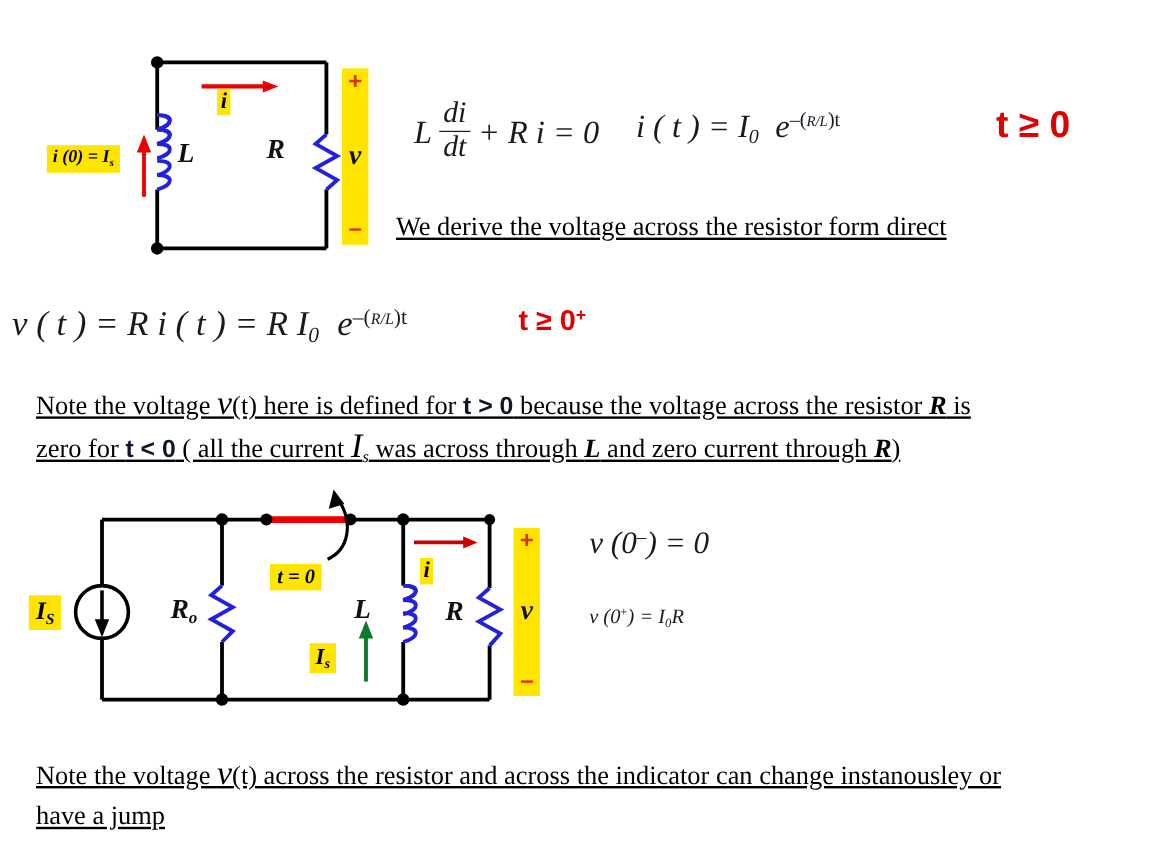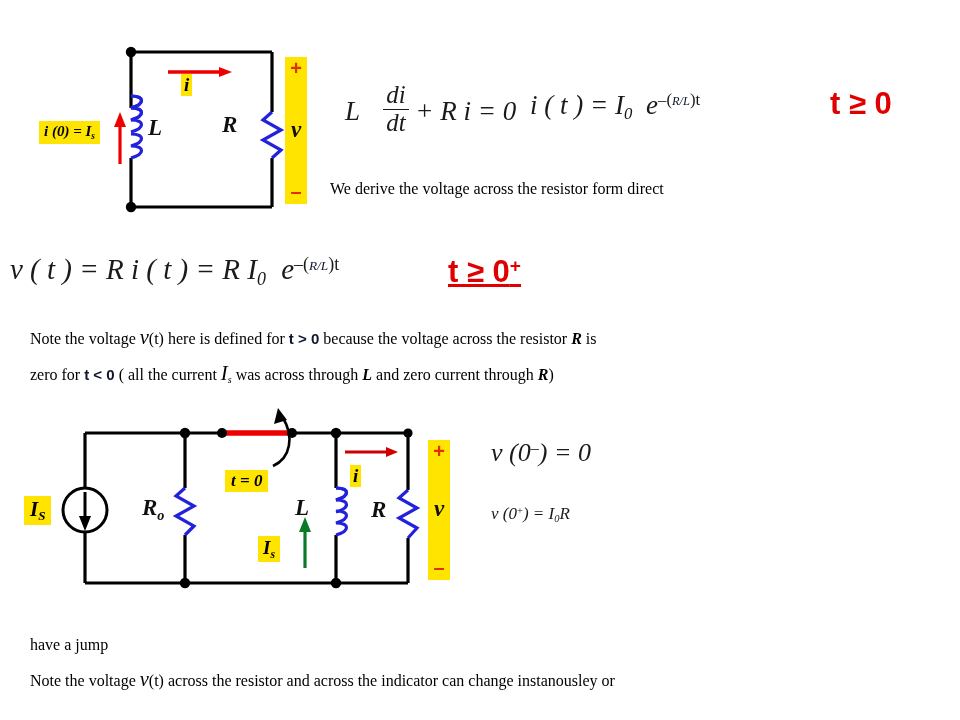--- a/index.html
+++ b/index.html
@@ -33,43 +33,43 @@
   .sup {
     font-size: 0.62em;
     vertical-align: 0.52em;
     font-style: normal;
   }
   .frac {
     display: inline-block;
     vertical-align: -0.42em;
     text-align: center;
     font-size: 0.92em;
-    margin-left: 17px;
   }
   .frac .num {
     display: block;
     border-bottom: 1.6px solid #1a1a1a;
     padding: 0 3px 1px 3px;
   }
   .frac .den { display: block; padding: 1px 3px 0 3px; }
 
   .red-t {
     color: #e00000;
     font-weight: bold;
     font-style: normal;
     font-family: "Liberation Sans", sans-serif;
   }
   .redsmall { color: #0f172a; font-size: 0.74em; font-style: italic; }
 
   
   .para {
     font-family: "Liberation Serif", serif;
-    font-size: 16px;
+    font-size: 22px;
     color: #000000;
     line-height: 34px;
+    text-decoration: underline;
   }
   .para .v-it { font-style: italic; font-size: 1.28em; }
   .para .bi { font-style: italic; font-weight: bold; }
   .para .rb {
     color: #0f172a;
     font-weight: bold;
     font-family: "Liberation Sans", sans-serif;
     font-size: 0.94em;
   }
   .para .isym { font-style: italic; font-size: 1.3em; }
@@ -192,21 +192,21 @@
 
 <div class="abs para" style="left:330px; top:172px; width:580px;">
   <div>We derive the voltage across the resistor form direct</div>
 </div>
 
 <div class="abs eq" style="left:10px; top:255px; font-size:29px;">
   <span>v ( t ) = R i ( t )  = R I</span><span class="sub">0</span>
   <span style="margin-left:8px;">e</span><span class="sup"><span>–(</span><span class="redsmall">R/L</span><span>)</span><span>t</span></span>
 </div>
 
-<div class="abs eq red-t" style="left:448px; top:256px; font-size:31px;text-decoration:underline;">
+<div class="abs eq red-t" style="left:432px; top:256px; font-size:24px;">
   <span>t ≥ 0</span><span class="sup" style="font-weight:bold;">+</span>
 </div>
 
 <div class="abs para" style="left:30px; top:320px; width:910px;">
   <div>
     <span>Note the voltage </span><span class="v-it">v</span><span>(t)  here is defined for  </span><span class="rb">t &gt; 0</span><span>  because the voltage across the resistor </span><span class="bi">R</span><span>  is</span>
   </div>
   <div>
     <span>zero for </span><span class="rb">t &lt; 0</span><span> ( all the current </span><span class="isym">I</span><span class="sub">s</span><span> was across through  </span><span class="bi">L</span><span>  and zero current through </span><span class="bi">R</span><span>)</span>
   </div>
@@ -310,17 +310,17 @@
 
 <div class="abs eq" style="left:491px; top:440px; font-size:26px;">
   <span>v (0</span><span class="sup">–</span><span>) = 0</span>
 </div>
 
 <div class="abs eq" style="left:491px; top:505px; font-size:17px;">
   <span>v (0</span><span class="sup">+</span><span>) = I</span><span class="sub">0</span><span>R</span>
 </div>
 
 <div class="abs para" style="left:30px; top:628px; width:915px;">
-  <div>have a jump</div>
   <div>
     <span>Note the voltage  </span><span class="v-it">v</span><span>(t) across the resistor and across the indicator can change instanousley or</span>
   </div>
+  <div>have a jump</div>
 </div>
 
 </body></html>

